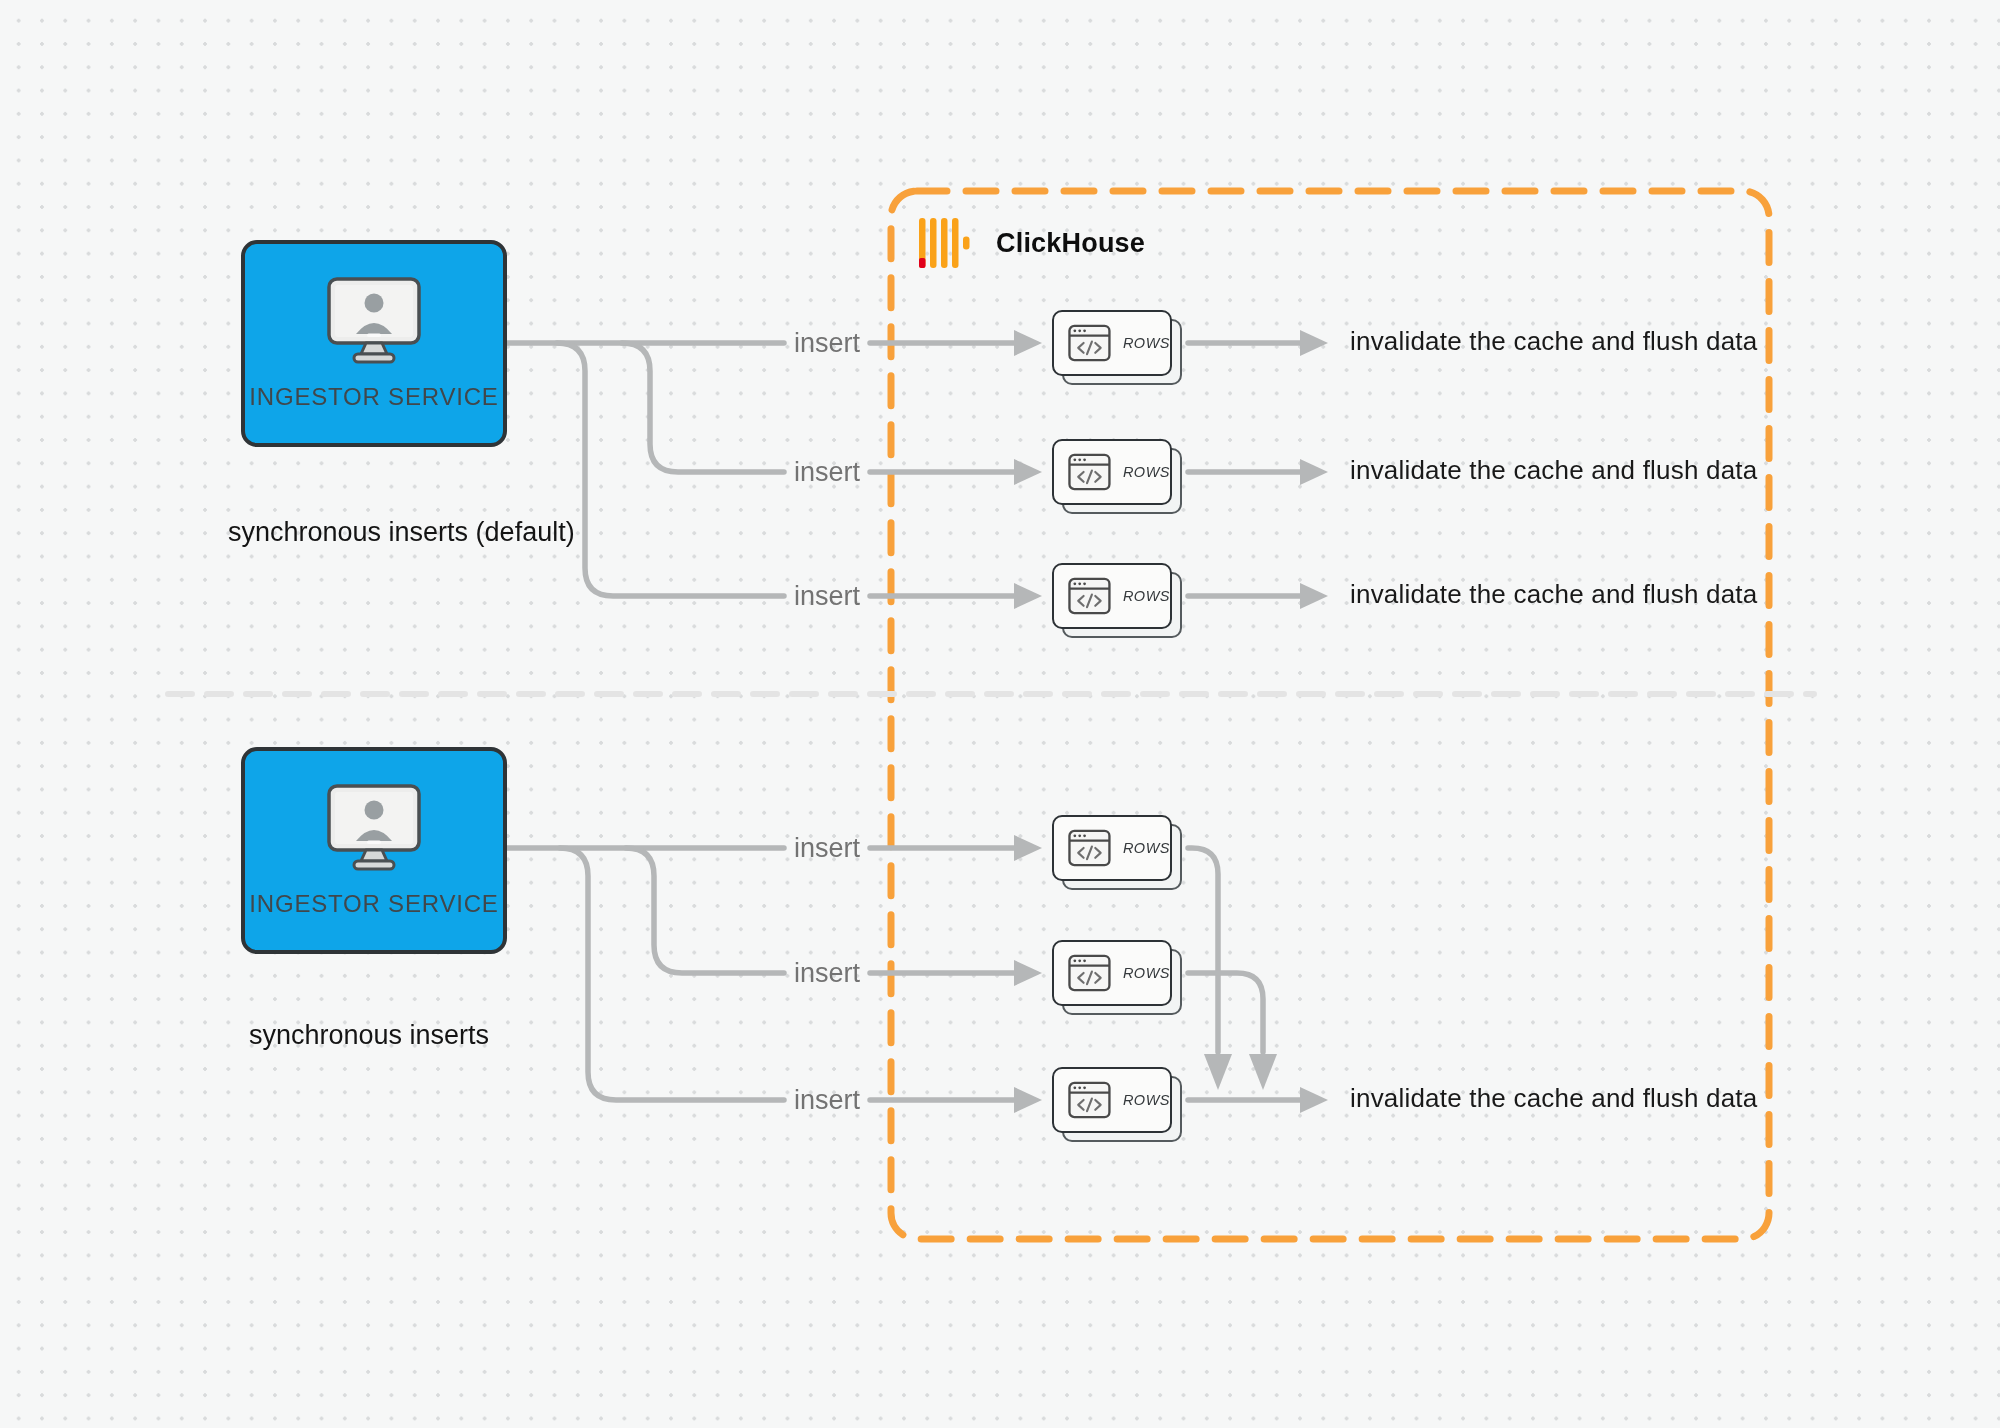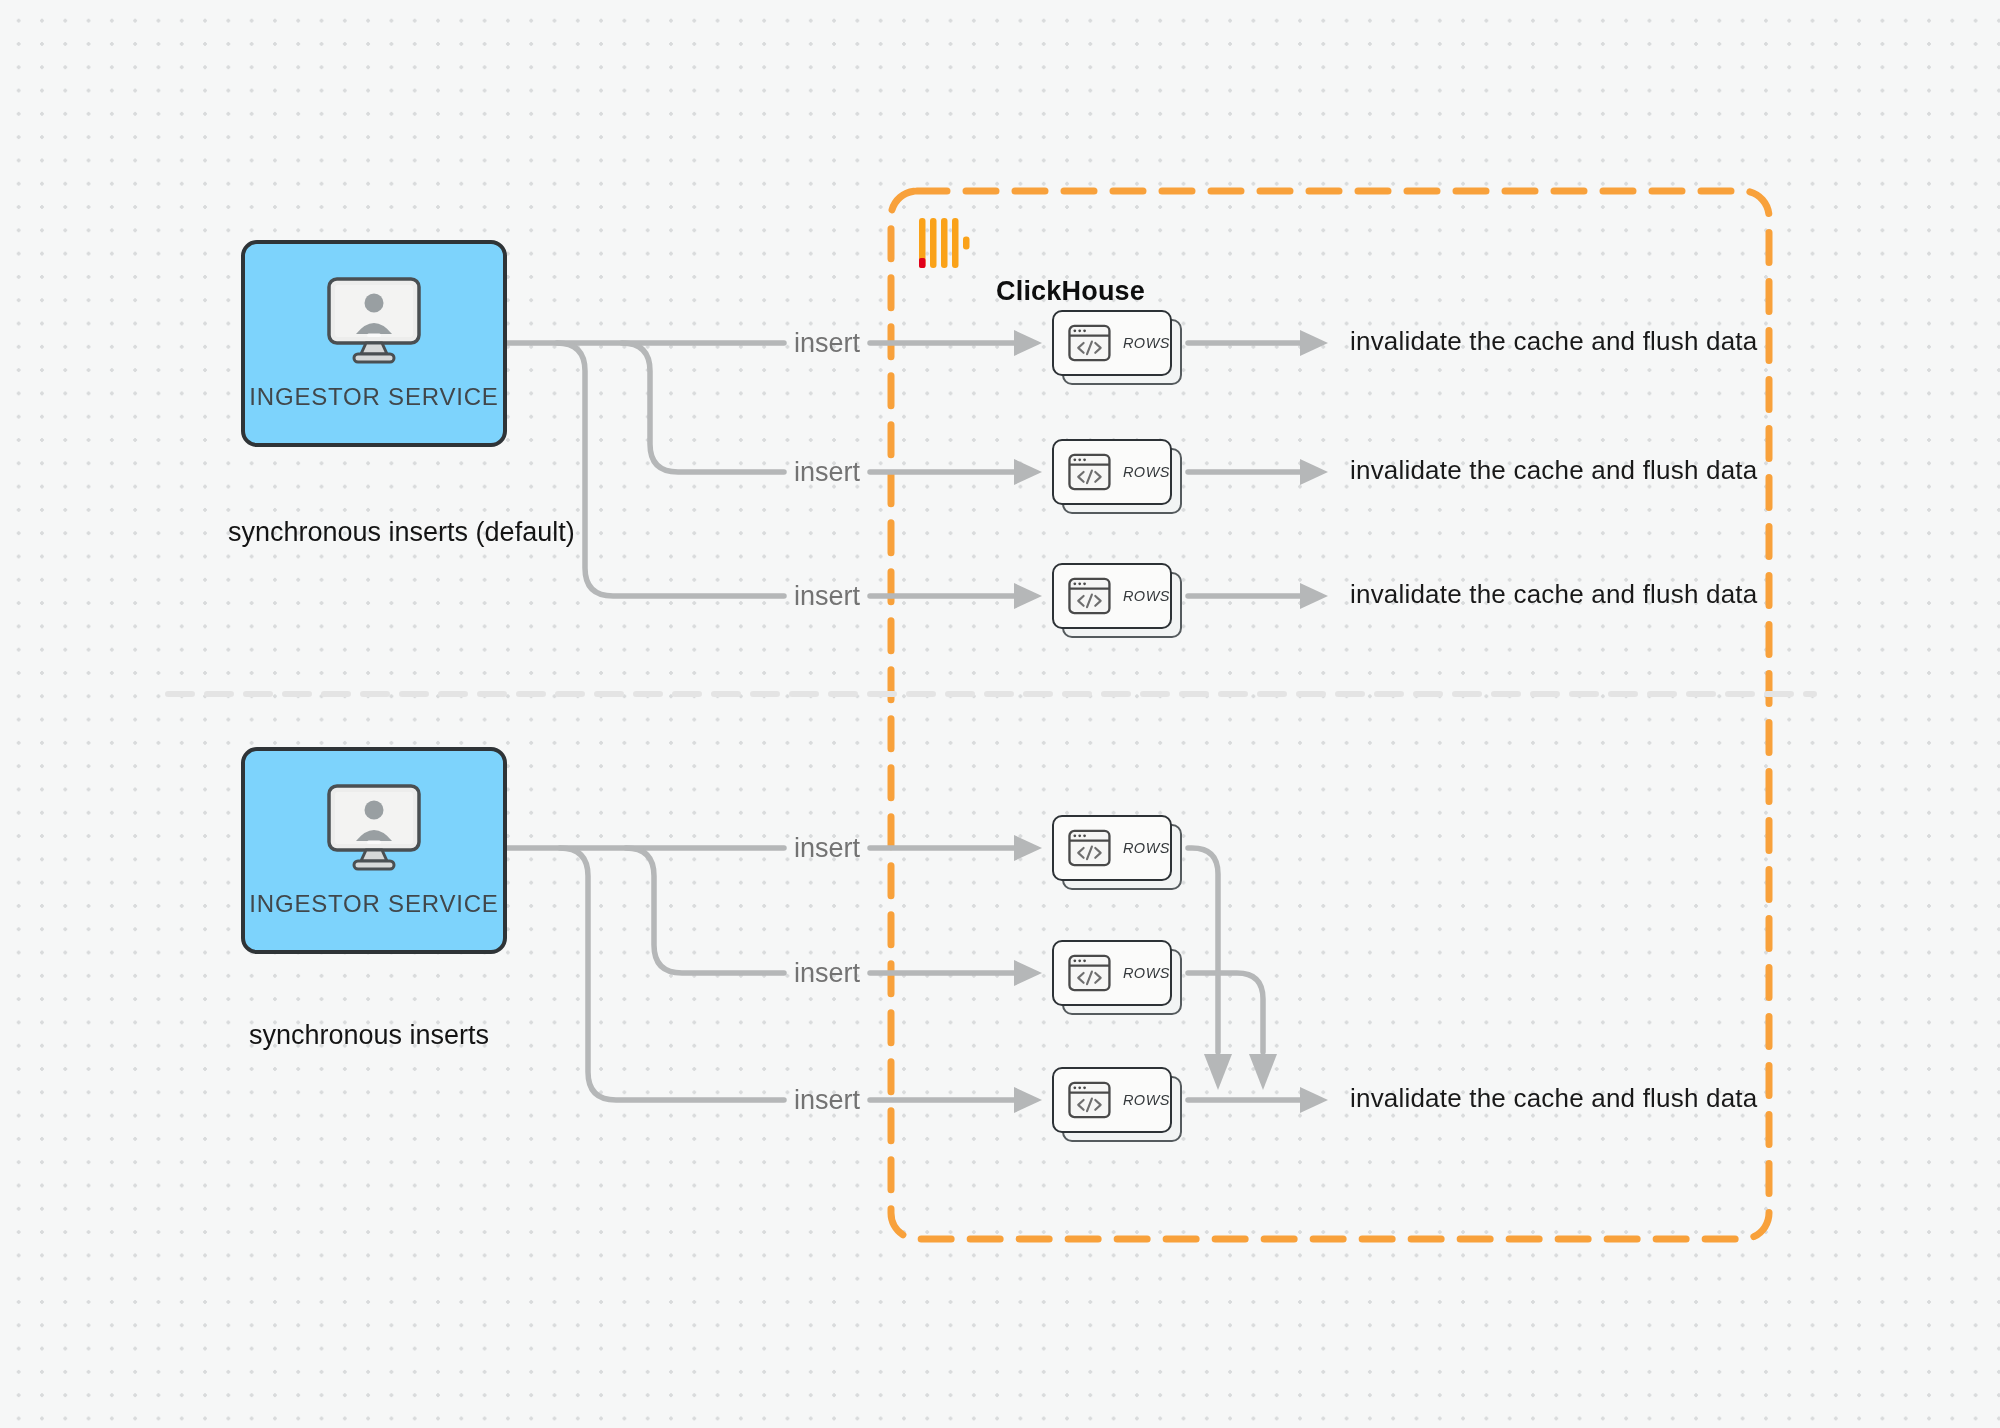--- a/index.html
+++ b/index.html
@@ -11,21 +11,21 @@
     font-family:"Liberation Sans",sans-serif;color:#1a1a1a;
   }
   .abs{position:absolute;}
 
   
   svg.wires{position:absolute;left:0;top:0;width:2000px;height:1428px;}
 
   
   .ingestor-box{
     position:absolute;width:266px;height:207px;box-sizing:border-box;
-    background:#7dd3fc;border:4px solid #2f3437;border-radius:16px;
+    background:#0ea5e9;border:4px solid #2f3437;border-radius:16px;
     display:flex;flex-direction:column;align-items:center;justify-content:center;gap:13px;
   }
   .ingestor-label{
     font-size:24px;color:#41474b;letter-spacing:0.8px;white-space:nowrap;
   }
 
   
   .card{position:absolute;width:130px;height:76px;}
   .card-back{
     position:absolute;left:10px;top:9px;width:120px;height:66px;box-sizing:border-box;
@@ -45,21 +45,21 @@
   }
   .result-label{
     position:absolute;transform:translateY(-54%);
     font-size:26px;color:#191919;white-space:nowrap;letter-spacing:0.2px;
   }
   .section-label{
     position:absolute;font-size:27px;font-weight:normal;color:#141414;white-space:nowrap;
   }
   .ch-title{
     position:absolute;transform:translateY(-50%);
-    font-size:27px;font-weight:600;color:#0e0e0e;white-space:nowrap;letter-spacing:0.2px;margin-top:48px;
+    font-size:27px;font-weight:600;color:#0e0e0e;white-space:nowrap;letter-spacing:0.2px;
   }
 </style>
 </head>
 <body>
 
 <svg class="wires" viewBox="0 0 2000 1428" fill="none">
 
   <rect x="891" y="191" width="878" height="1048" rx="26" stroke="#F8A13B" stroke-width="7" stroke-dasharray="30 19" stroke-linecap="round"></rect>
 
   <g stroke="#B5B7B8" stroke-width="5.5" stroke-linecap="round">

